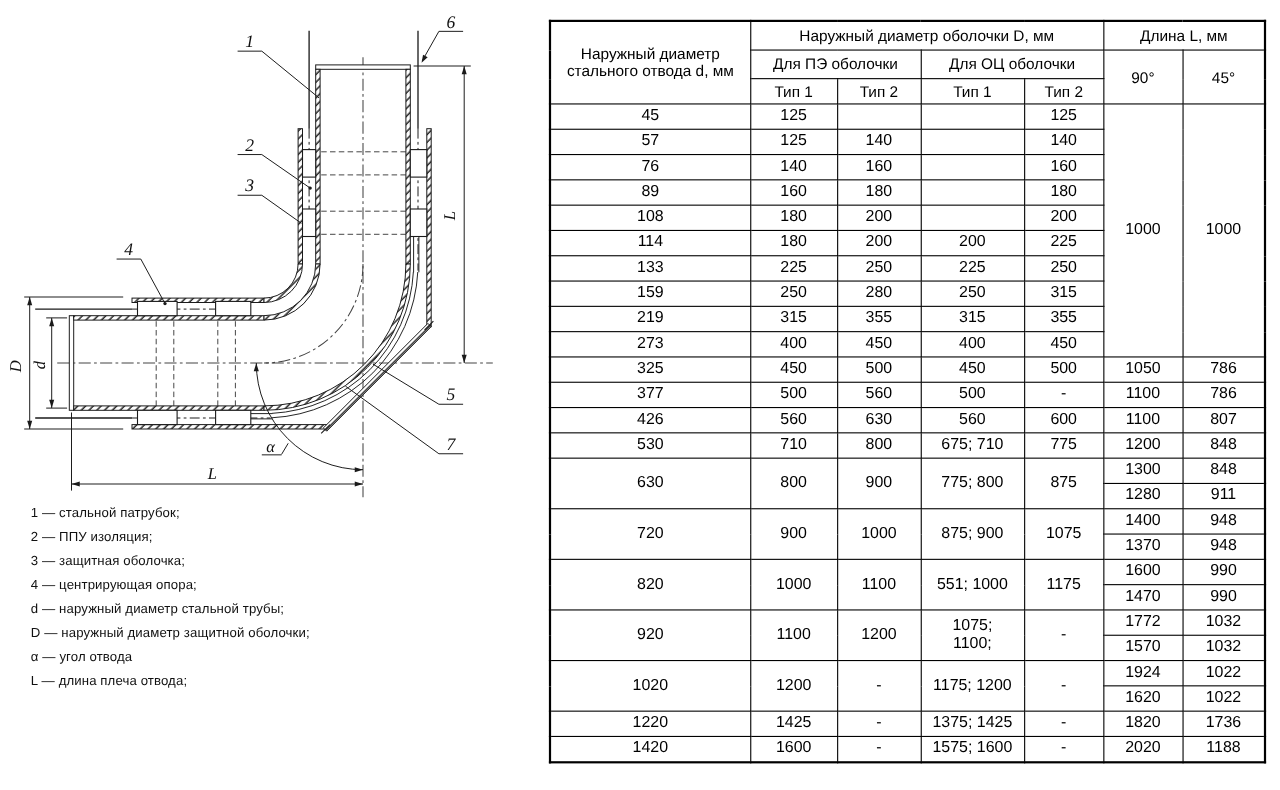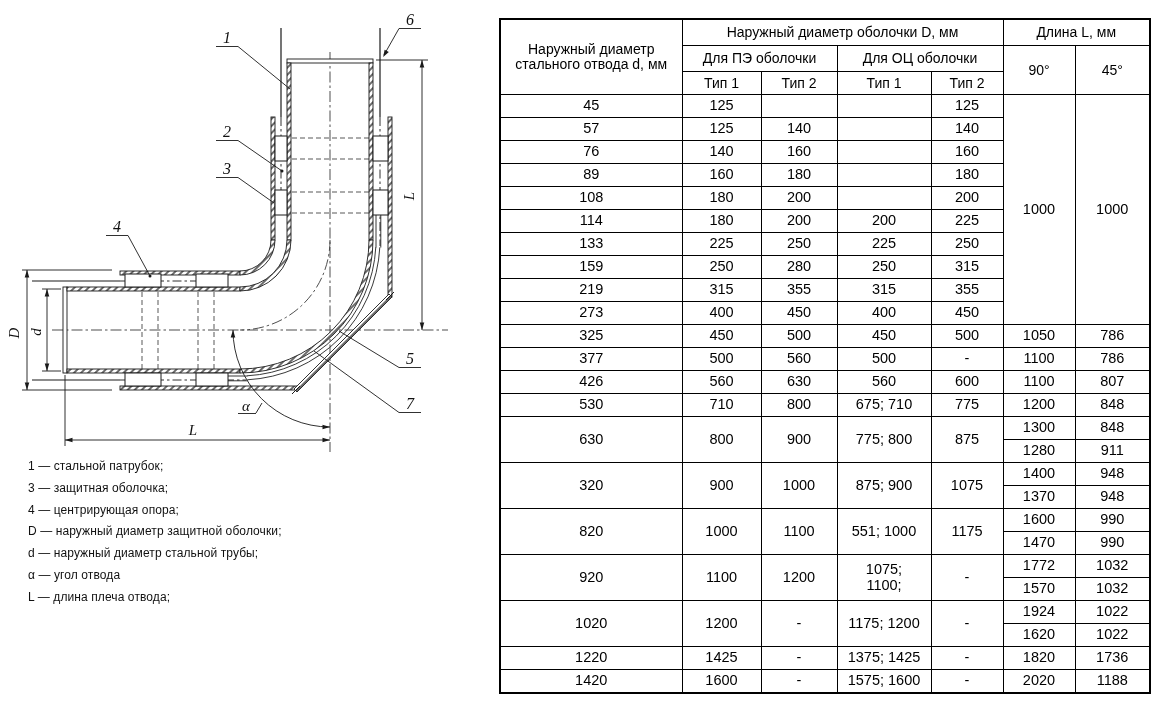--- a/index.html
+++ b/index.html
@@ -175,24 +175,25 @@
     <text class="lbl" x="117" y="232" text-anchor="middle">4</text>
     <text class="lbl" x="410" y="364" text-anchor="middle">5</text>
     <text class="lbl" x="410" y="25" text-anchor="middle">6</text>
     <text class="lbl" x="410" y="409" text-anchor="middle">7</text>
   </g>
 </svg>
 </div>
 
 <div class="legend">
   <div>1 — стальной патрубок;</div>
+  <div>2 — ППУ изоляция;</div>
   <div>3 — защитная оболочка;</div>
   <div>4 — центрирующая опора;</div>
+  <div>d — наружный диаметр стальной трубы;</div>
   <div>D — наружный диаметр защитной оболочки;</div>
-  <div>d — наружный диаметр стальной трубы;</div>
   <div>α — угол отвода</div>
   <div>L — длина плеча отвода;</div>
 </div>
 
 <div class="table-wrap">
 <table>
   <colgroup>
     <col style="width:182px">
         <col style="width:79px">
         <col style="width:76px">
@@ -336,21 +337,21 @@
           <td rowspan="2">775; 800</td>
           <td rowspan="2">875</td>
           <td>1300</td>
           <td>848</td>
         </tr>
         <tr>
           <td>1280</td>
           <td>911</td>
         </tr>
         <tr>
-          <td rowspan="2">320</td>
+          <td rowspan="2">720</td>
           <td rowspan="2">900</td>
           <td rowspan="2">1000</td>
           <td rowspan="2">875; 900</td>
           <td rowspan="2">1075</td>
           <td>1400</td>
           <td>948</td>
         </tr>
         <tr>
           <td>1370</td>
           <td>948</td>

